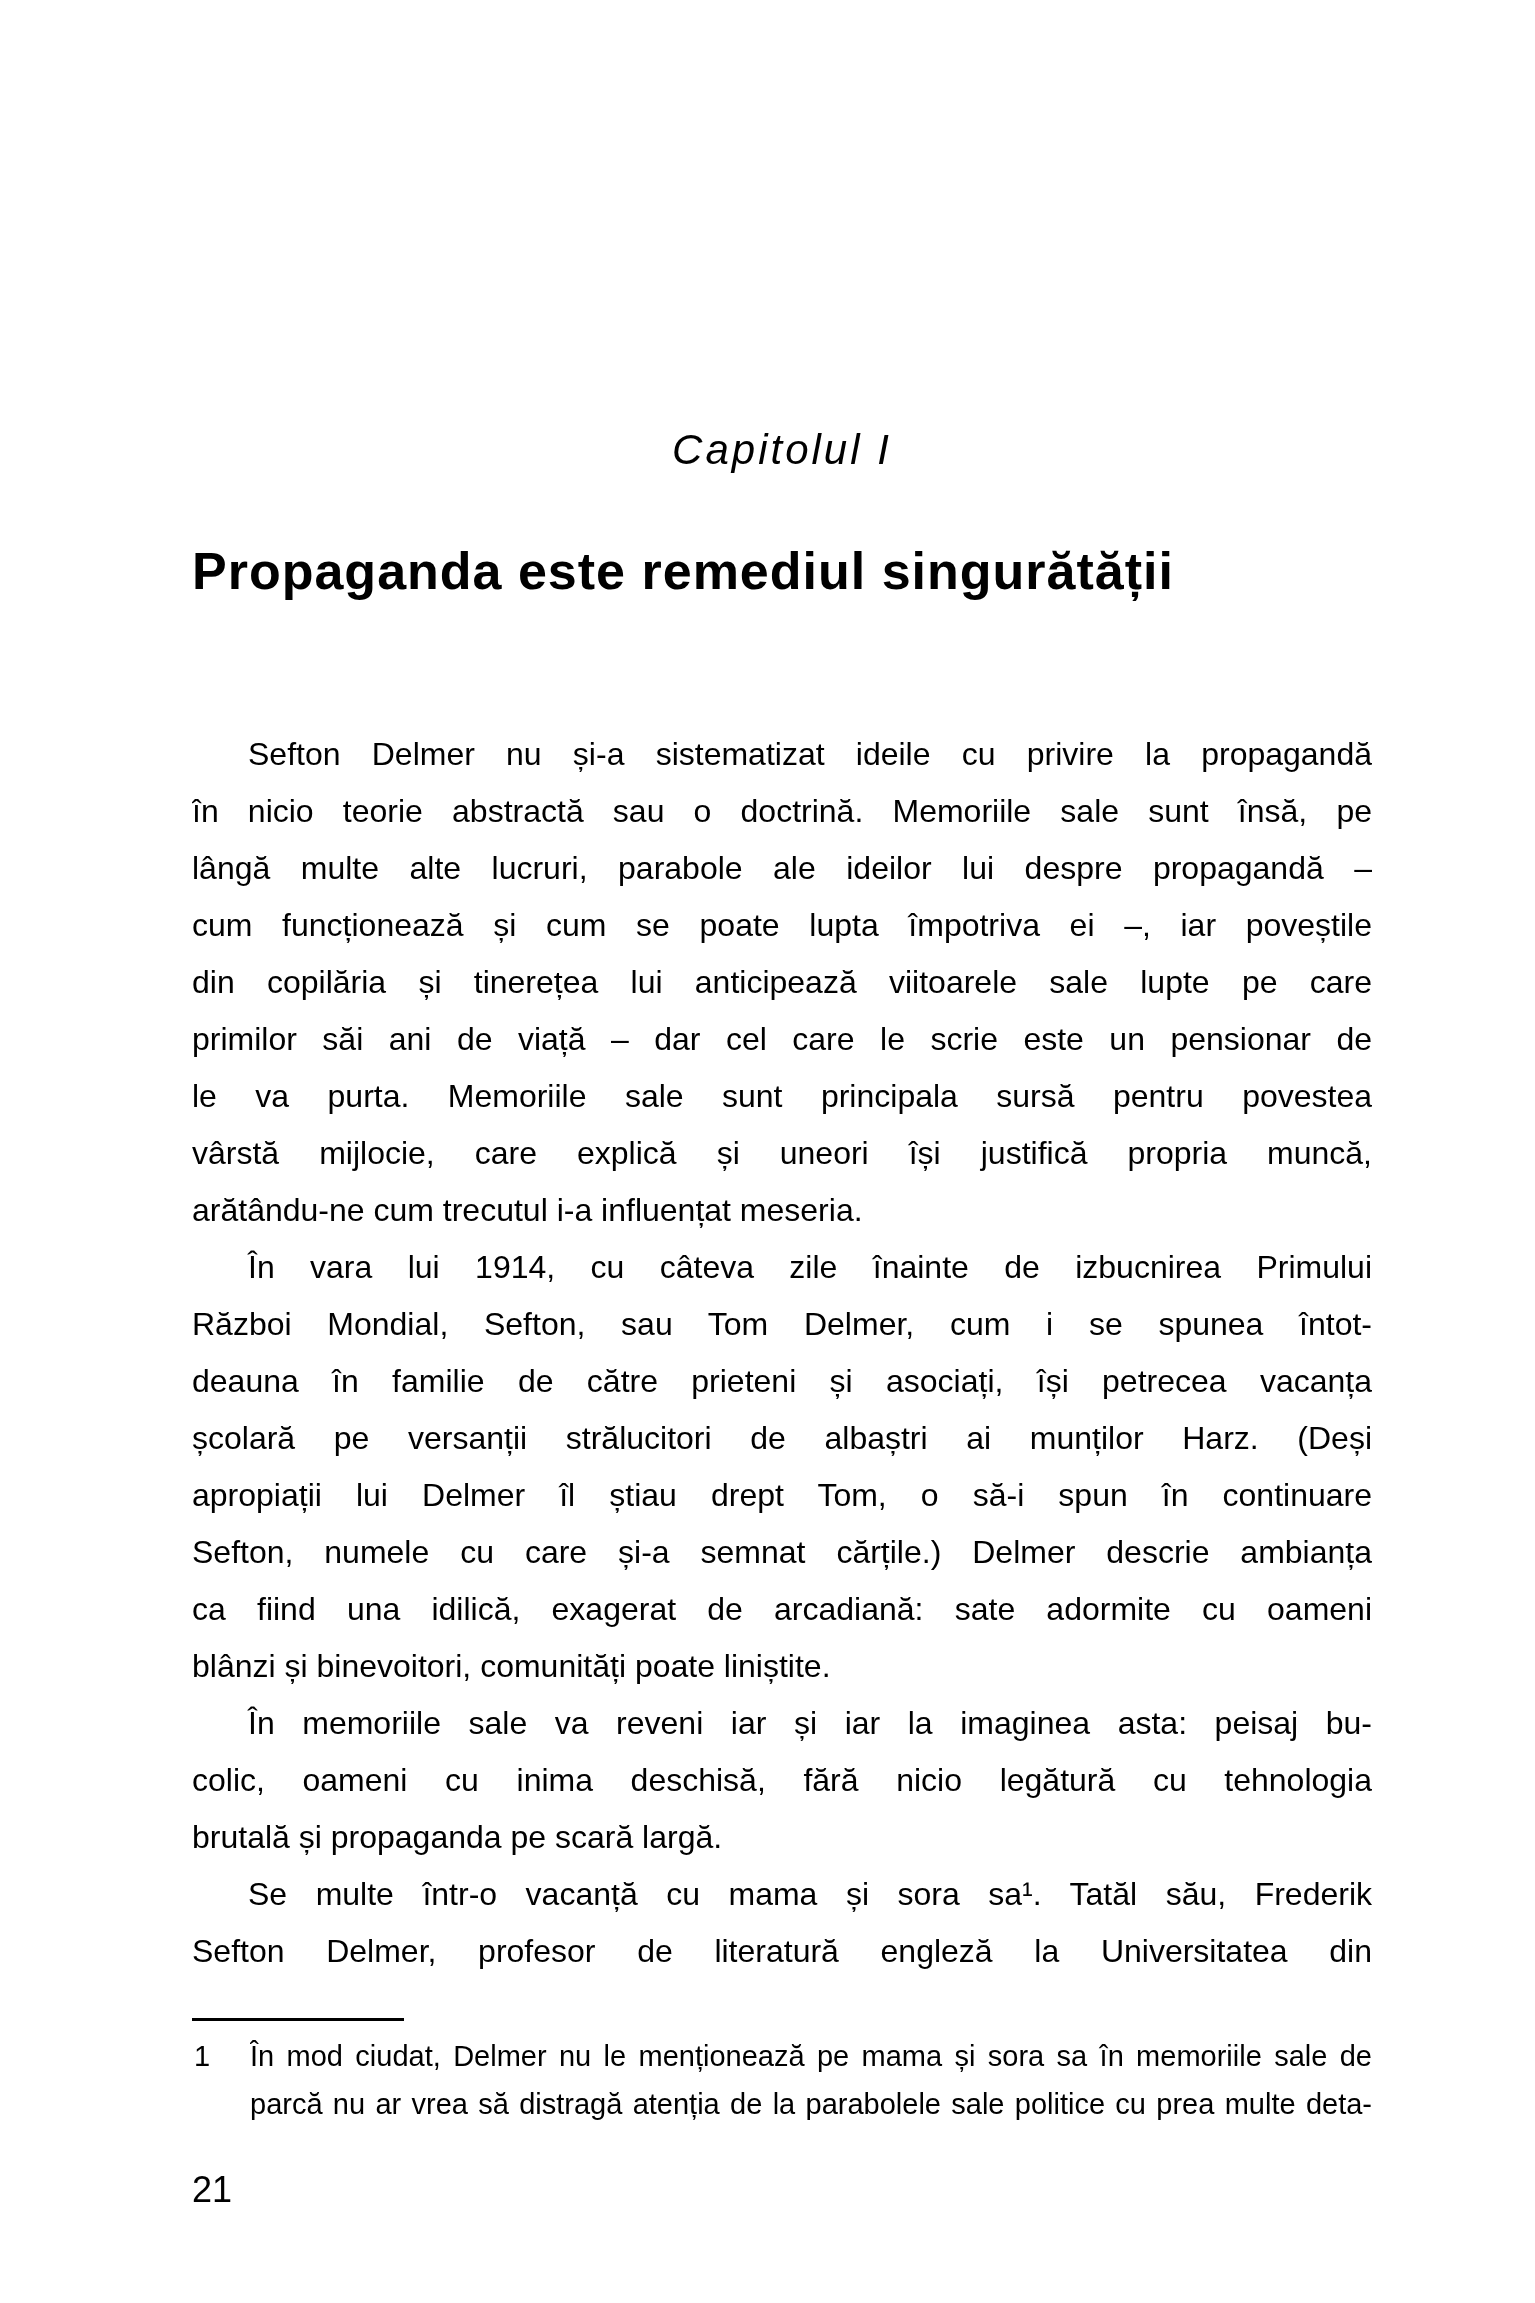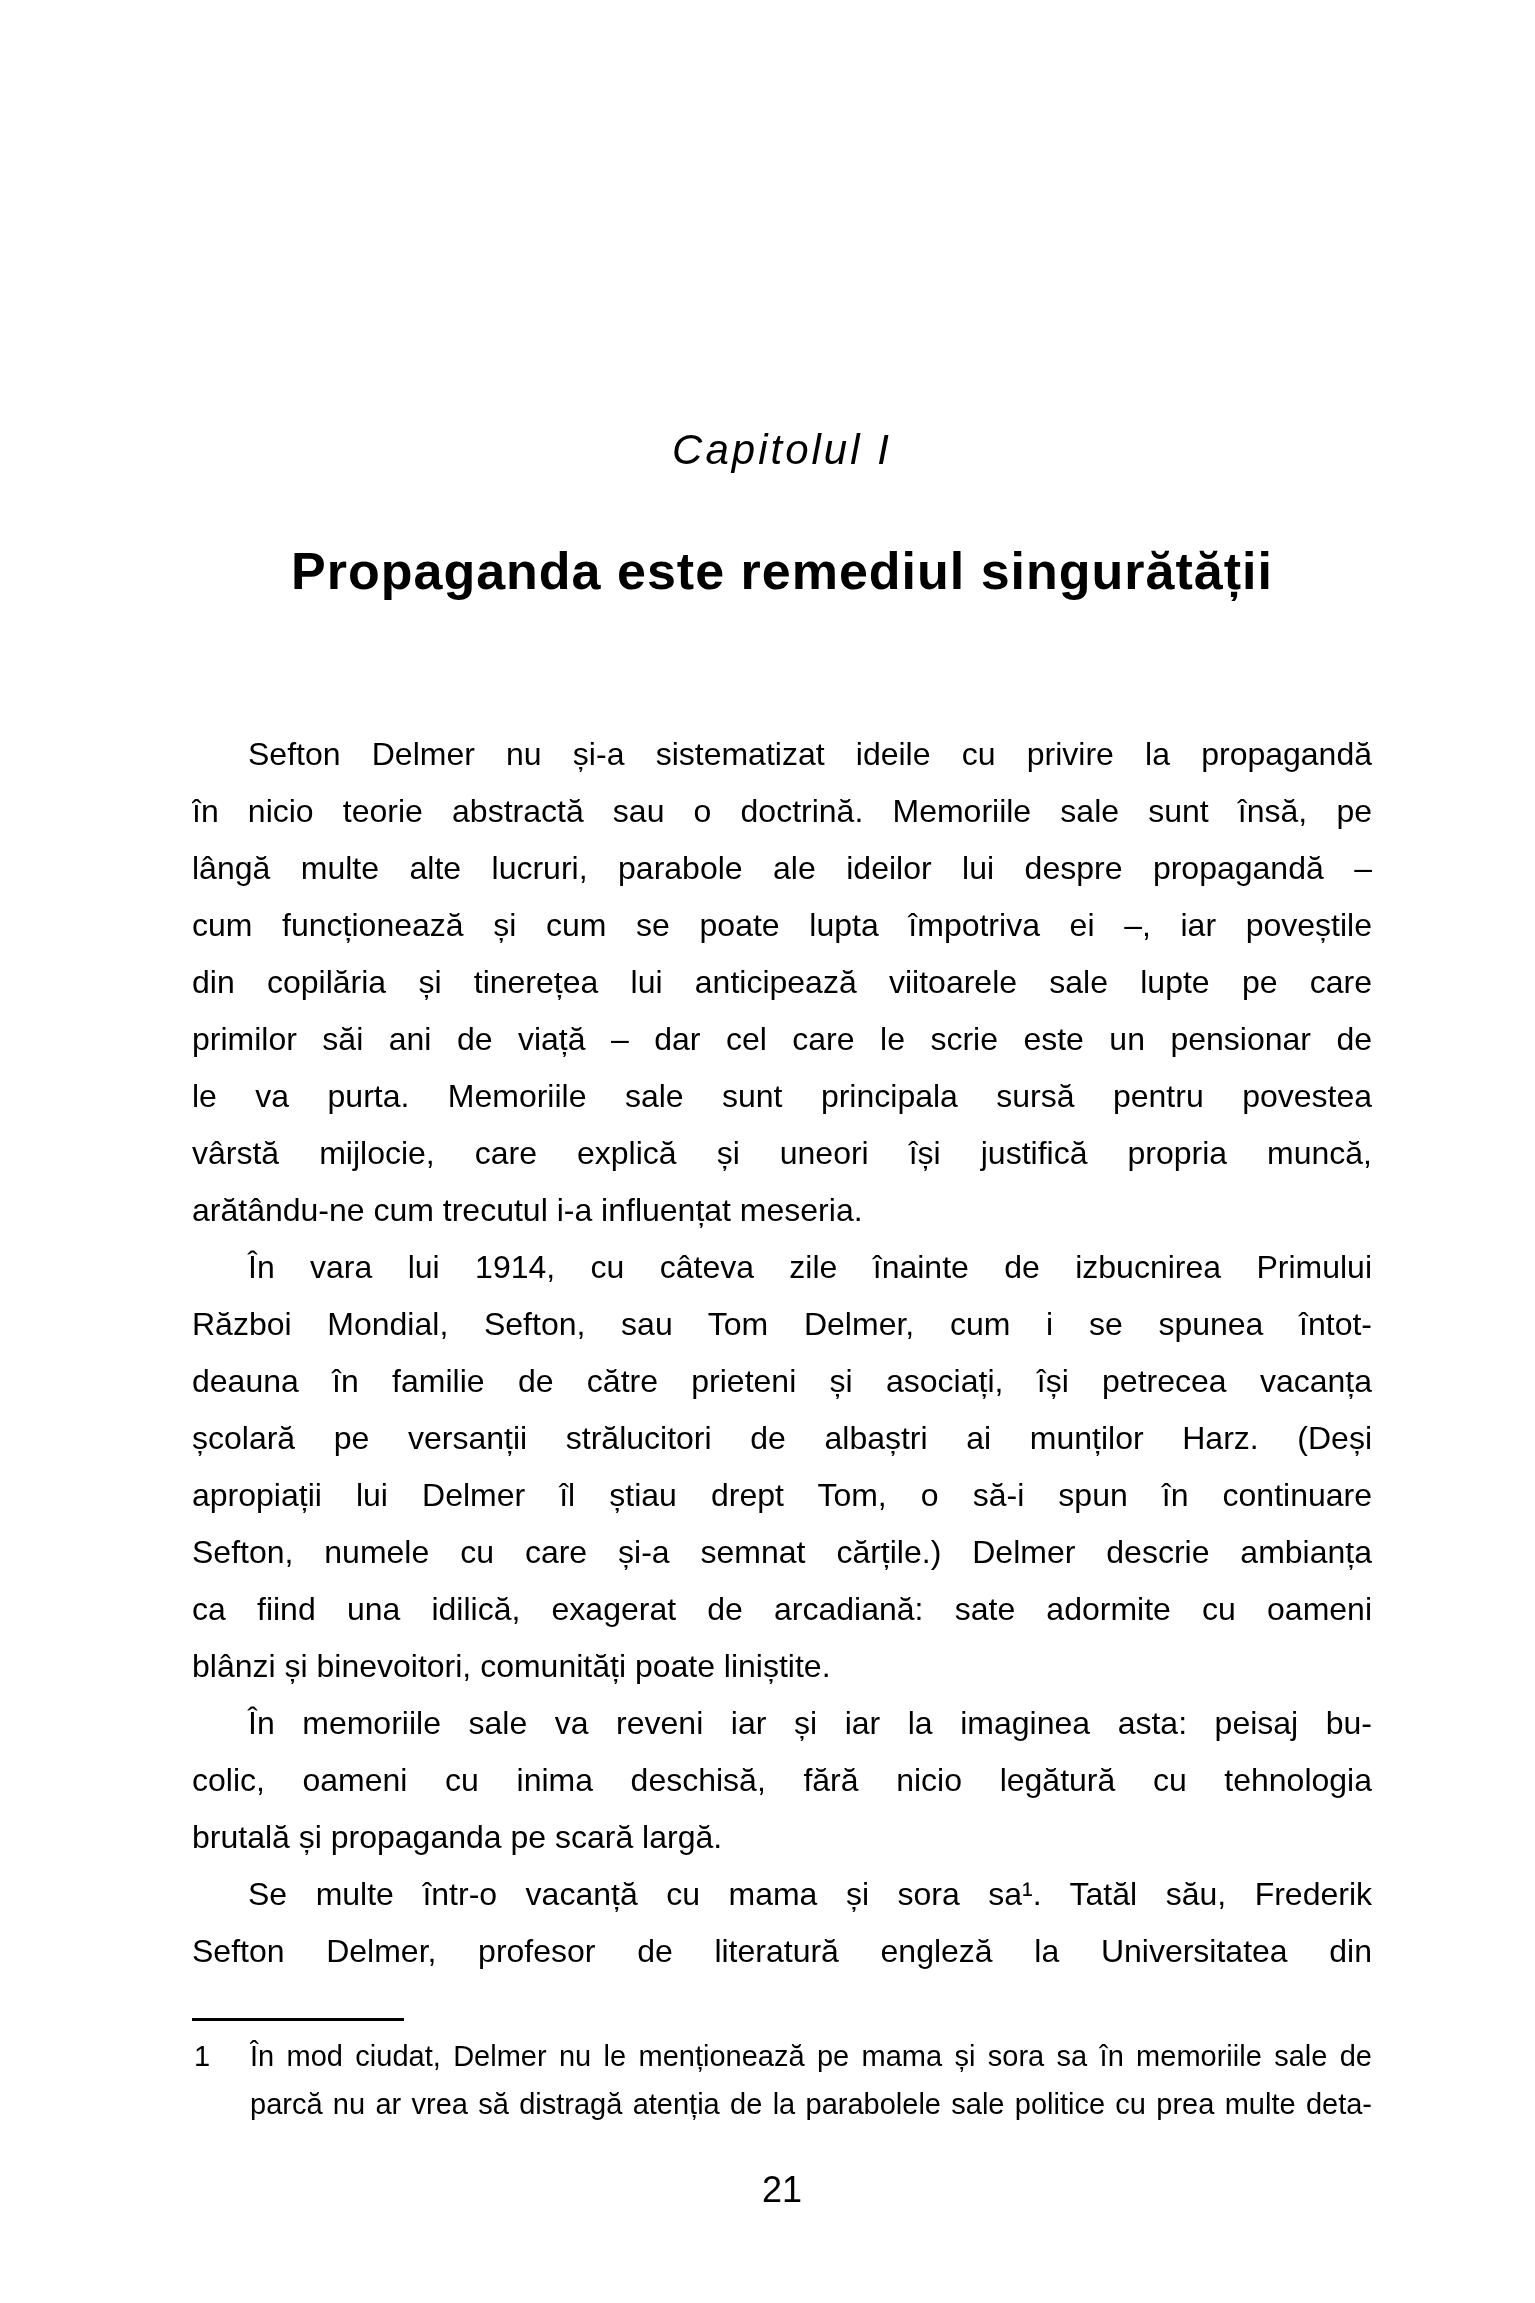--- a/index.html
+++ b/index.html
@@ -29,21 +29,21 @@
     font-style: italic;
     font-size: 42px;
     letter-spacing: 3px;
     line-height: 52px;
   }
   .chapter-title {
     position: absolute;
     top: 538px;
     left: 0;
     width: 100%;
-    text-align: center;
+    text-align: left;
     font-size: 52px;
     font-weight: 600;
     letter-spacing: 1px;
     line-height: 66px;
   }
   .body-text {
     position: absolute;
     top: 726px;
     left: 0;
     width: 100%;
@@ -88,21 +88,20 @@
     height: 48px;
     overflow: hidden;
     text-align: justify;
     text-align-last: justify;
   }
   .page-number {
     position: absolute;
     top: 2166px;
     left: 0;
     width: 100%;
-    text-align: center;
     font-size: 36px;
     line-height: 48px;
   }
 </style>
 </head>
 <body>
 
 <div class="page">
   <div class="content">
 

